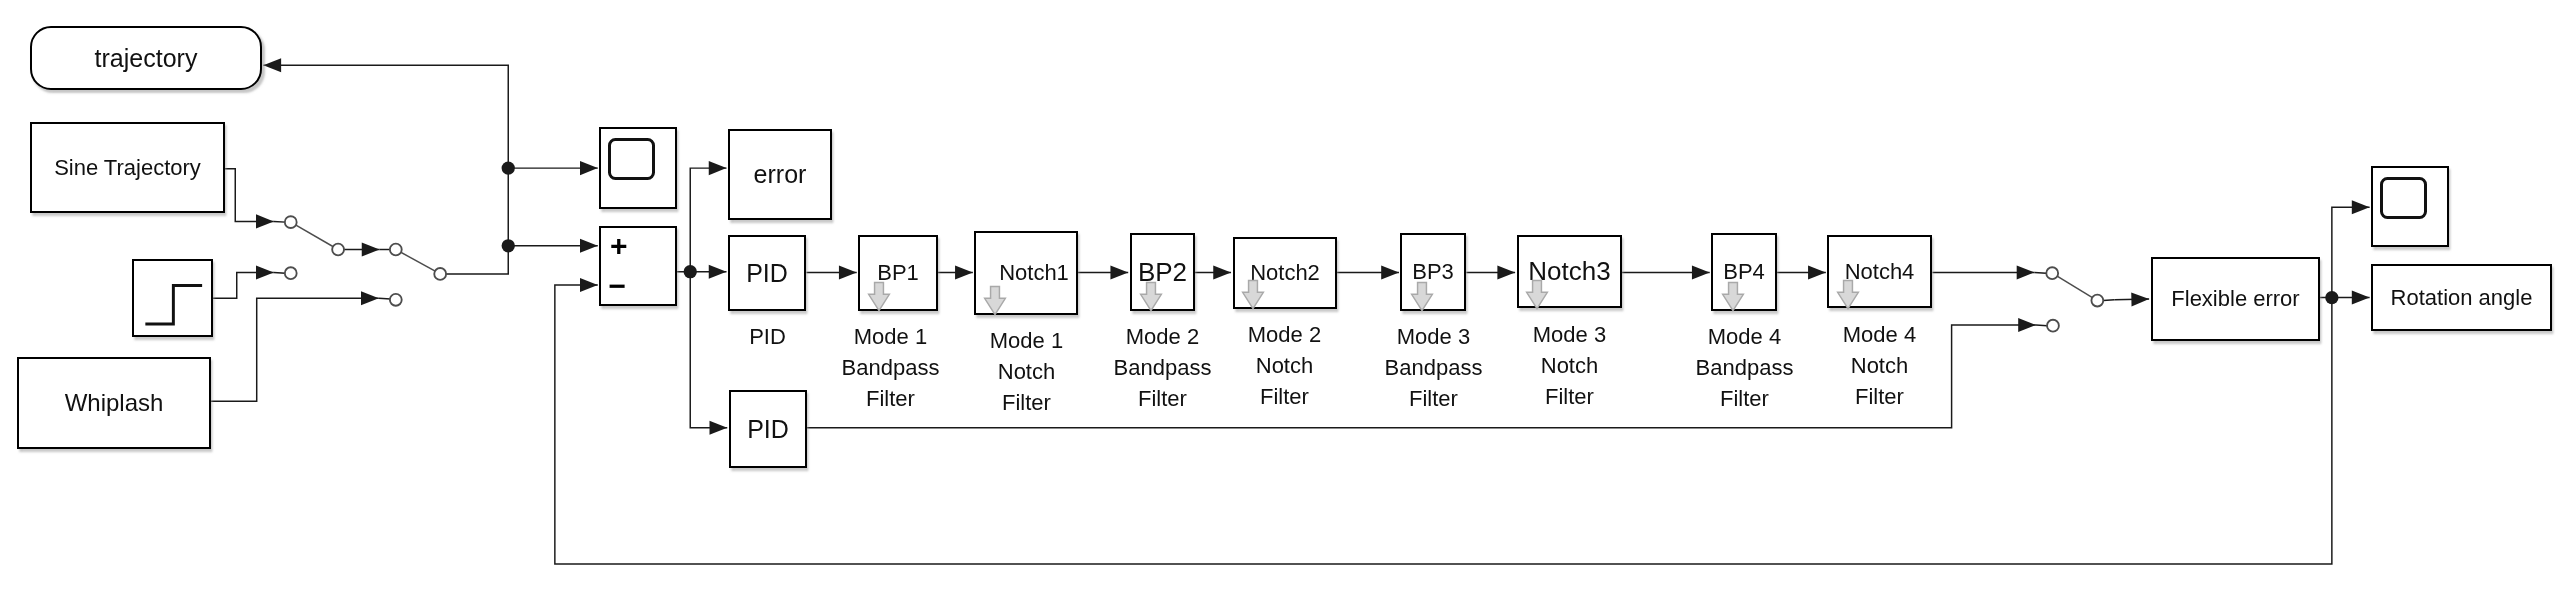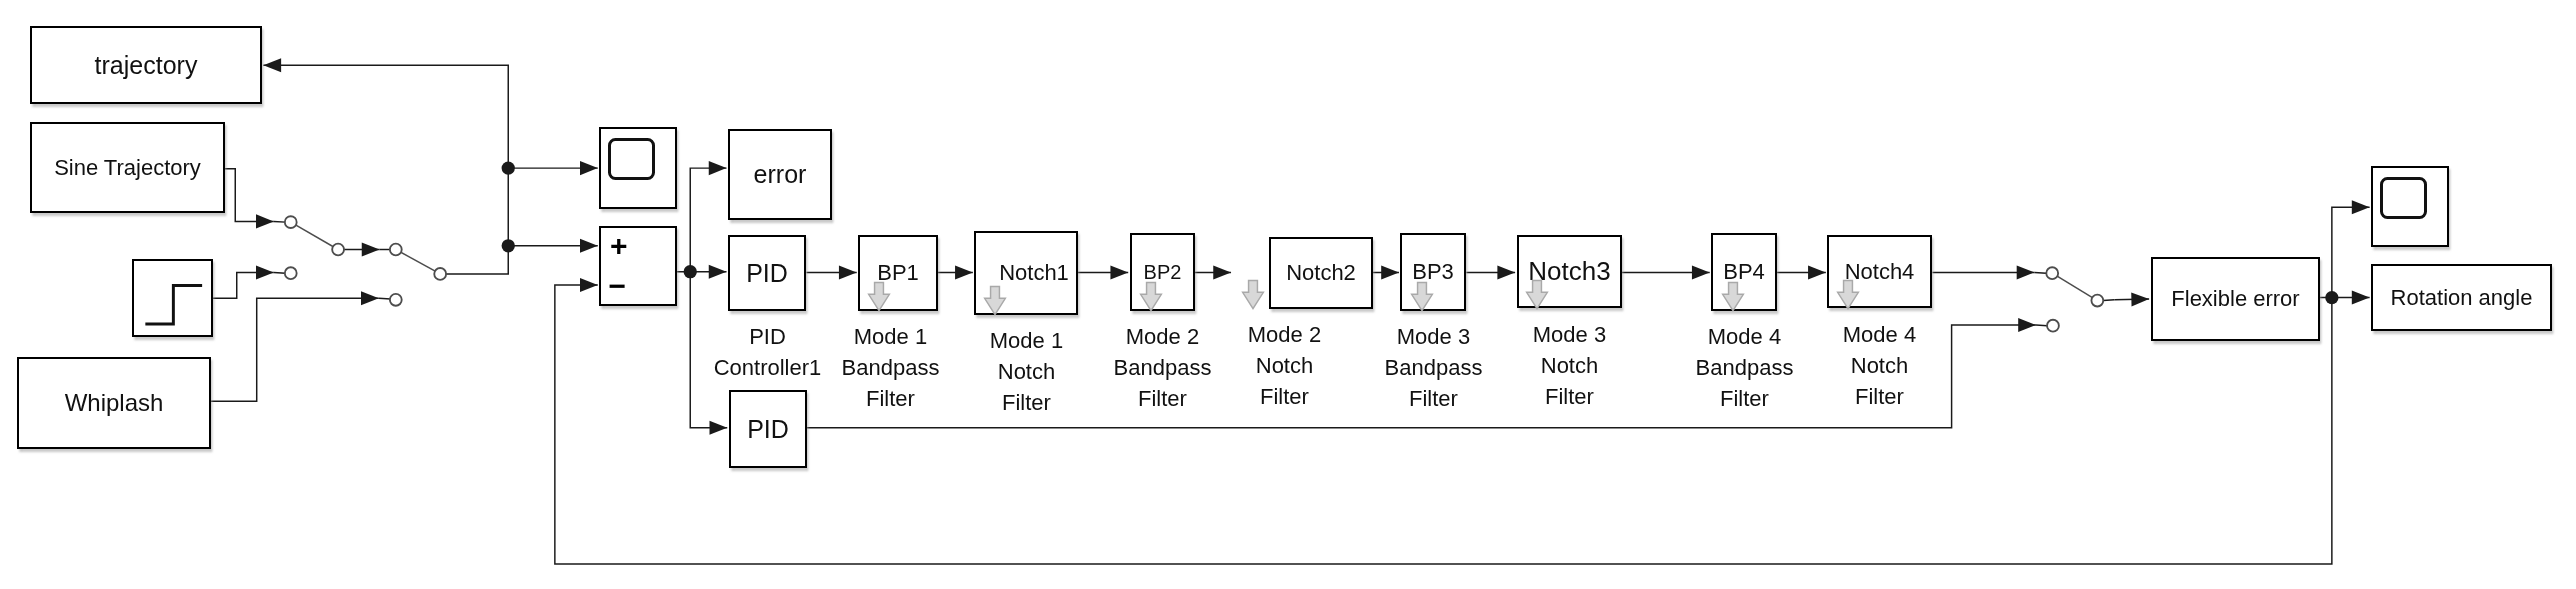--- a/index.html
+++ b/index.html
@@ -110,21 +110,21 @@
       <line x1="2774" y1="369" x2="2835" y2="406" stroke="#4d4d4d" stroke-width="2"></line>
       <ellipse cx="2774" cy="369" rx="8" ry="8" fill="#ffffff" stroke="#4d4d4d" stroke-width="2.5"></ellipse>
       <ellipse cx="2775" cy="440" rx="8" ry="8" fill="#ffffff" stroke="#4d4d4d" stroke-width="2.5"></ellipse>
       <ellipse cx="2835" cy="406" rx="8" ry="8" fill="#ffffff" stroke="#4d4d4d" stroke-width="2.5"></ellipse>
       <ellipse cx="687" cy="227" rx="9" ry="9" fill="#1a1a1a"></ellipse>
       <ellipse cx="687" cy="332" rx="9" ry="9" fill="#1a1a1a"></ellipse>
       <ellipse cx="933" cy="367" rx="9" ry="9" fill="#1a1a1a"></ellipse>
       <ellipse cx="3152" cy="402" rx="9" ry="9" fill="#1a1a1a"></ellipse>
     </svg>
   <div id="block-layer">
-      <div class="block" style="left: 30px; top: 26px; width: 232px; height: 78px;">
+      <div class="block" style="left: 30px; top: 26px; width: 232px; height: 64px; border-radius: 21px;">
         <span class="lbl" style="font-size: 25px;">trajectory</span>
       </div>
       <div class="block" style="left: 30px; top: 122px; width: 195px; height: 91px;">
         <span class="lbl" style="font-size: 22px;">Sine Trajectory</span>
       </div>
       <div class="block" style="left: 132px; top: 259px; width: 81px; height: 78px;">
         <svg width="76" height="73" viewBox="0 0 103 99">
           <polyline points="14,84 52,84 52,32 91,32" fill="none" stroke="#111" stroke-width="4"></polyline>
         </svg>
       </div>
@@ -139,21 +139,20 @@
         <span class="sum-sign" style="left: 7.4px; top: 43px;">−</span>
       </div>
       <div class="block" style="left: 728px; top: 129px; width: 104px; height: 91px;">
         <span class="lbl" style="font-size: 25px;">error</span>
       </div>
       <div class="block" style="left: 728px; top: 235px; width: 78px; height: 76px;">
         <span class="lbl" style="font-size: 25px;">PID</span>
       </div>
       <div class="caption" style="left: 664px; top: 321px; width: 207px;">
         <div>PID</div>
-        <div>Controller1</div>
       </div>
       <div class="block" style="left: 858px; top: 235px; width: 80px; height: 76px;">
         <span class="lbl" style="font-size: 22px;">BP1</span>
       </div>
       <svg width="30" height="34" style="left: 864px; top: 281px;" class="badge" viewBox="0 0 40 46">
         <path d="M14 2 L26 2 L26 18 L34 18 L20 40 L6 18 L14 18 Z" fill="#d8d8d8" stroke="#a9a9a9" stroke-width="2"></path>
       </svg>
       <div class="caption" style="left: 787px; top: 321px; width: 207px;">
         <div>Mode 1</div>
         <div>Bandpass</div>
@@ -164,31 +163,31 @@
       </div>
       <svg width="30" height="34" style="left: 980px; top: 285px;" class="badge" viewBox="0 0 40 46">
         <path d="M14 2 L26 2 L26 18 L34 18 L20 40 L6 18 L14 18 Z" fill="#d8d8d8" stroke="#a9a9a9" stroke-width="2"></path>
       </svg>
       <div class="caption" style="left: 923px; top: 325px; width: 207px;">
         <div>Mode 1</div>
         <div>Notch</div>
         <div>Filter</div>
       </div>
       <div class="block" style="left: 1130px; top: 233px; width: 65px; height: 78px;">
-        <span class="lbl" style="font-size: 20px;">BP2</span>
+        <span class="lbl" style="font-size: 26px;">BP2</span>
       </div>
       <svg width="30" height="34" style="left: 1136px; top: 281px;" class="badge" viewBox="0 0 40 46">
         <path d="M14 2 L26 2 L26 18 L34 18 L20 40 L6 18 L14 18 Z" fill="#d8d8d8" stroke="#a9a9a9" stroke-width="2"></path>
       </svg>
       <div class="caption" style="left: 1059px; top: 321px; width: 207px;">
         <div>Mode 2</div>
         <div>Bandpass</div>
         <div>Filter</div>
       </div>
-      <div class="block" style="left: 1233px; top: 237px; width: 104px; height: 72px; margin-left: 36px;">
+      <div class="block" style="left: 1233px; top: 237px; width: 104px; height: 72px;">
         <span class="lbl" style="font-size: 22px;">Notch2</span>
       </div>
       <svg width="30" height="34" style="left: 1238px; top: 279px;" class="badge" viewBox="0 0 40 46">
         <path d="M14 2 L26 2 L26 18 L34 18 L20 40 L6 18 L14 18 Z" fill="#d8d8d8" stroke="#a9a9a9" stroke-width="2"></path>
       </svg>
       <div class="caption" style="left: 1181px; top: 319px; width: 207px;">
         <div>Mode 2</div>
         <div>Notch</div>
         <div>Filter</div>
       </div>

